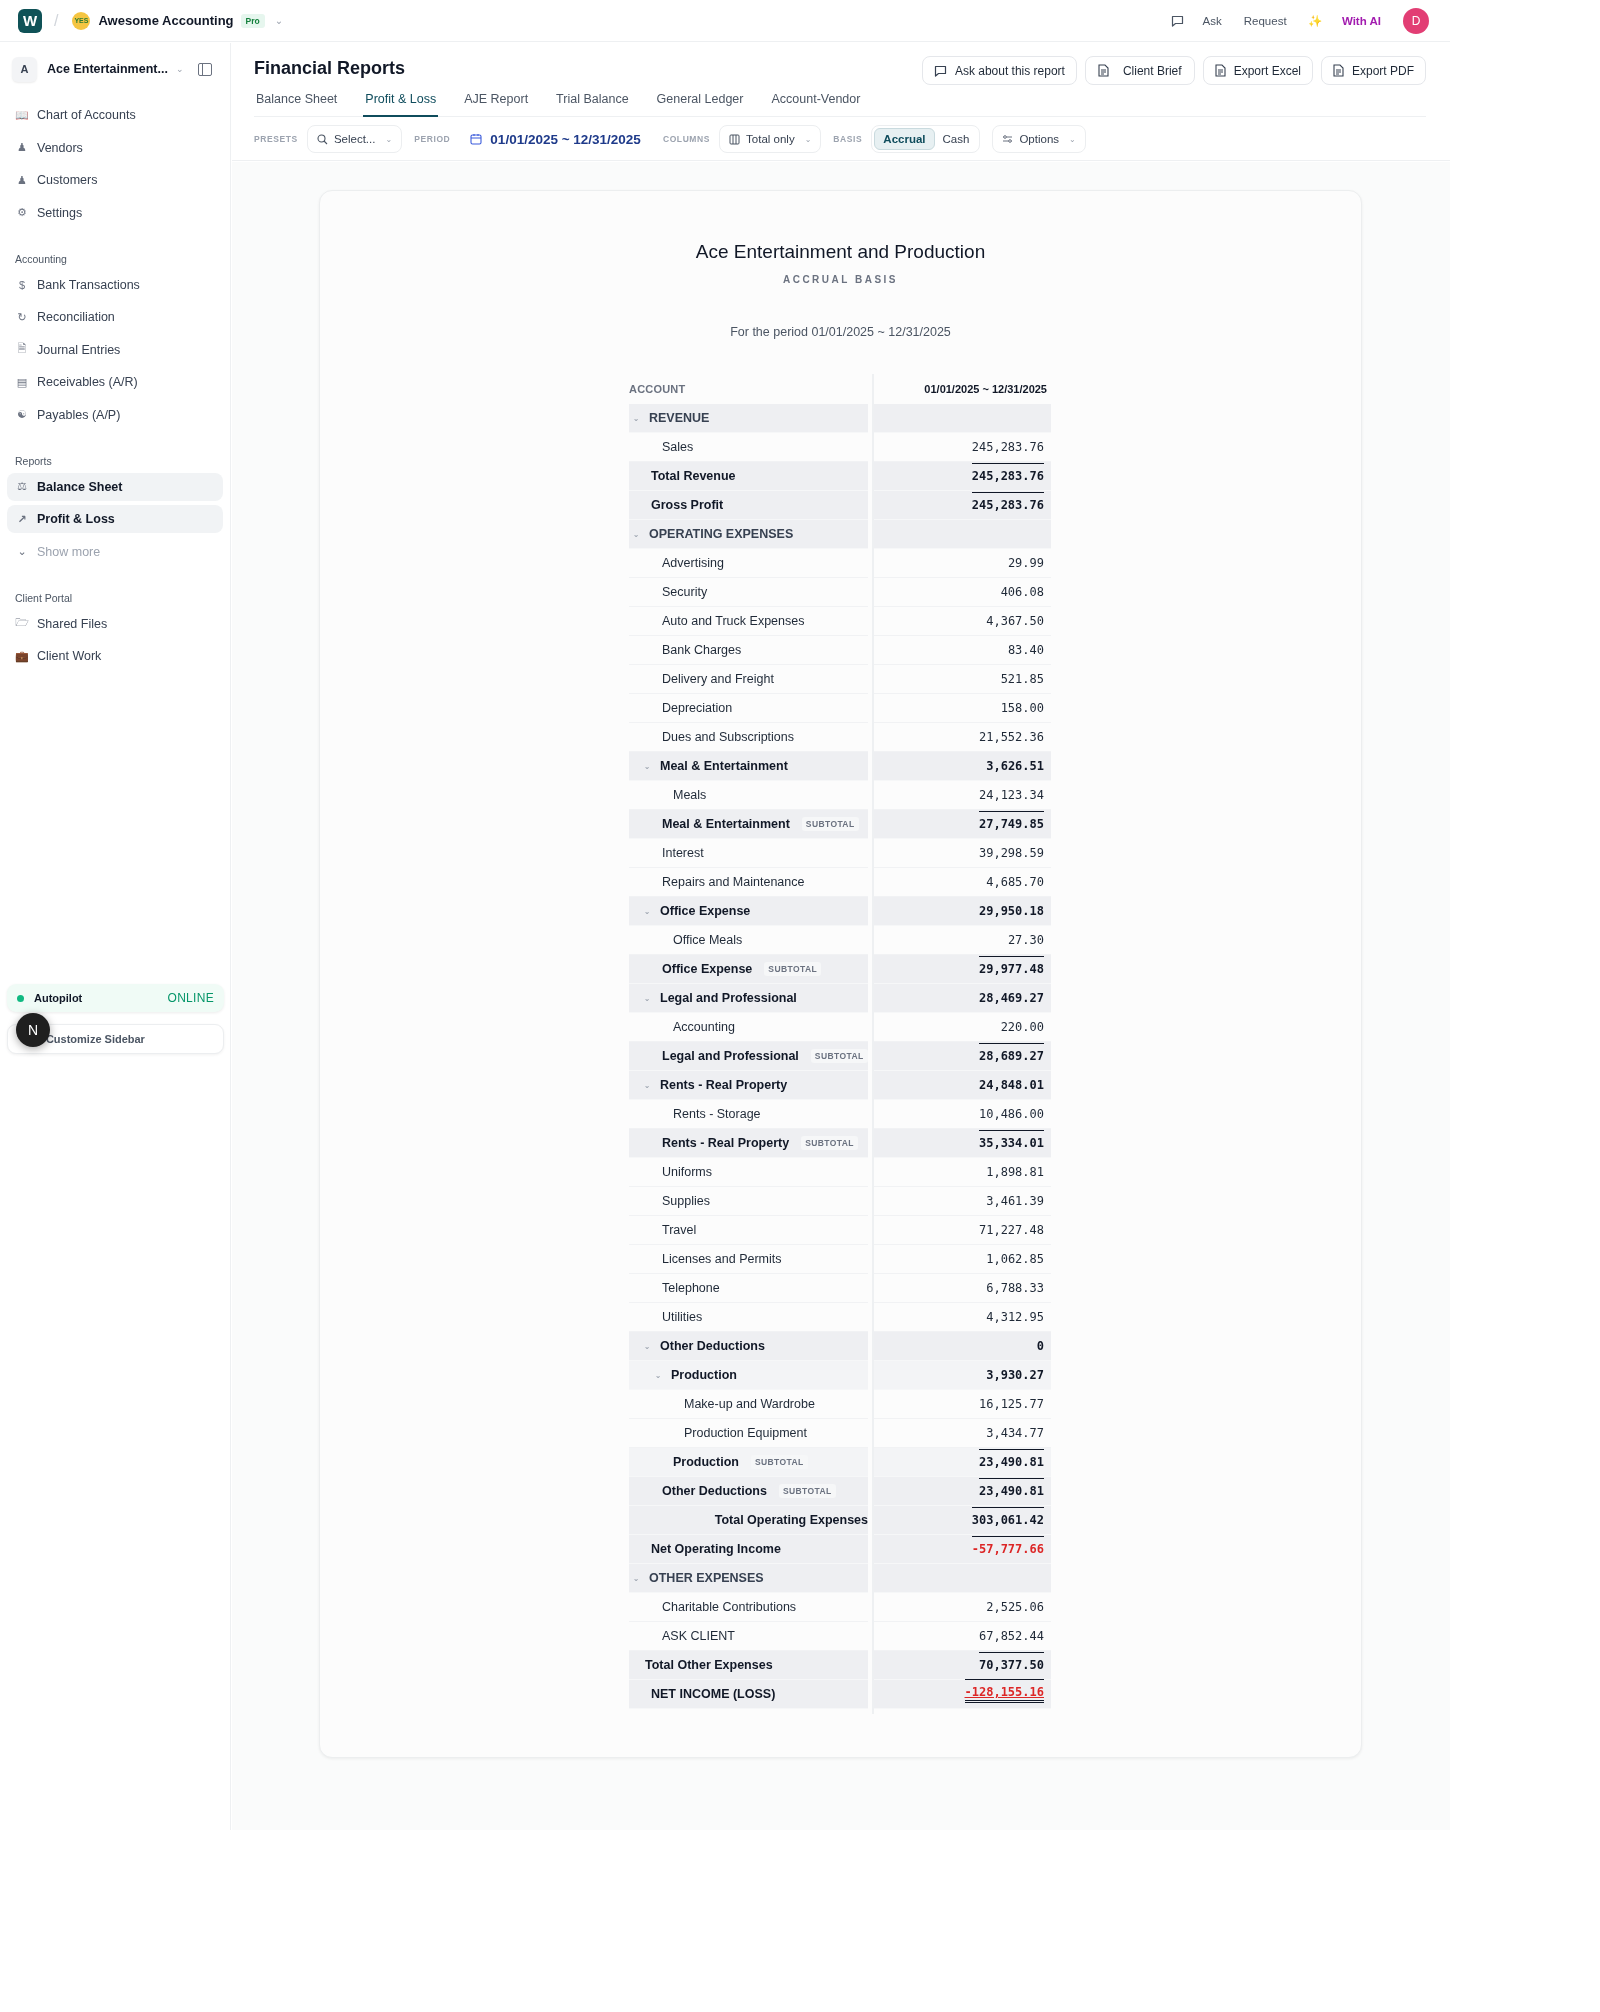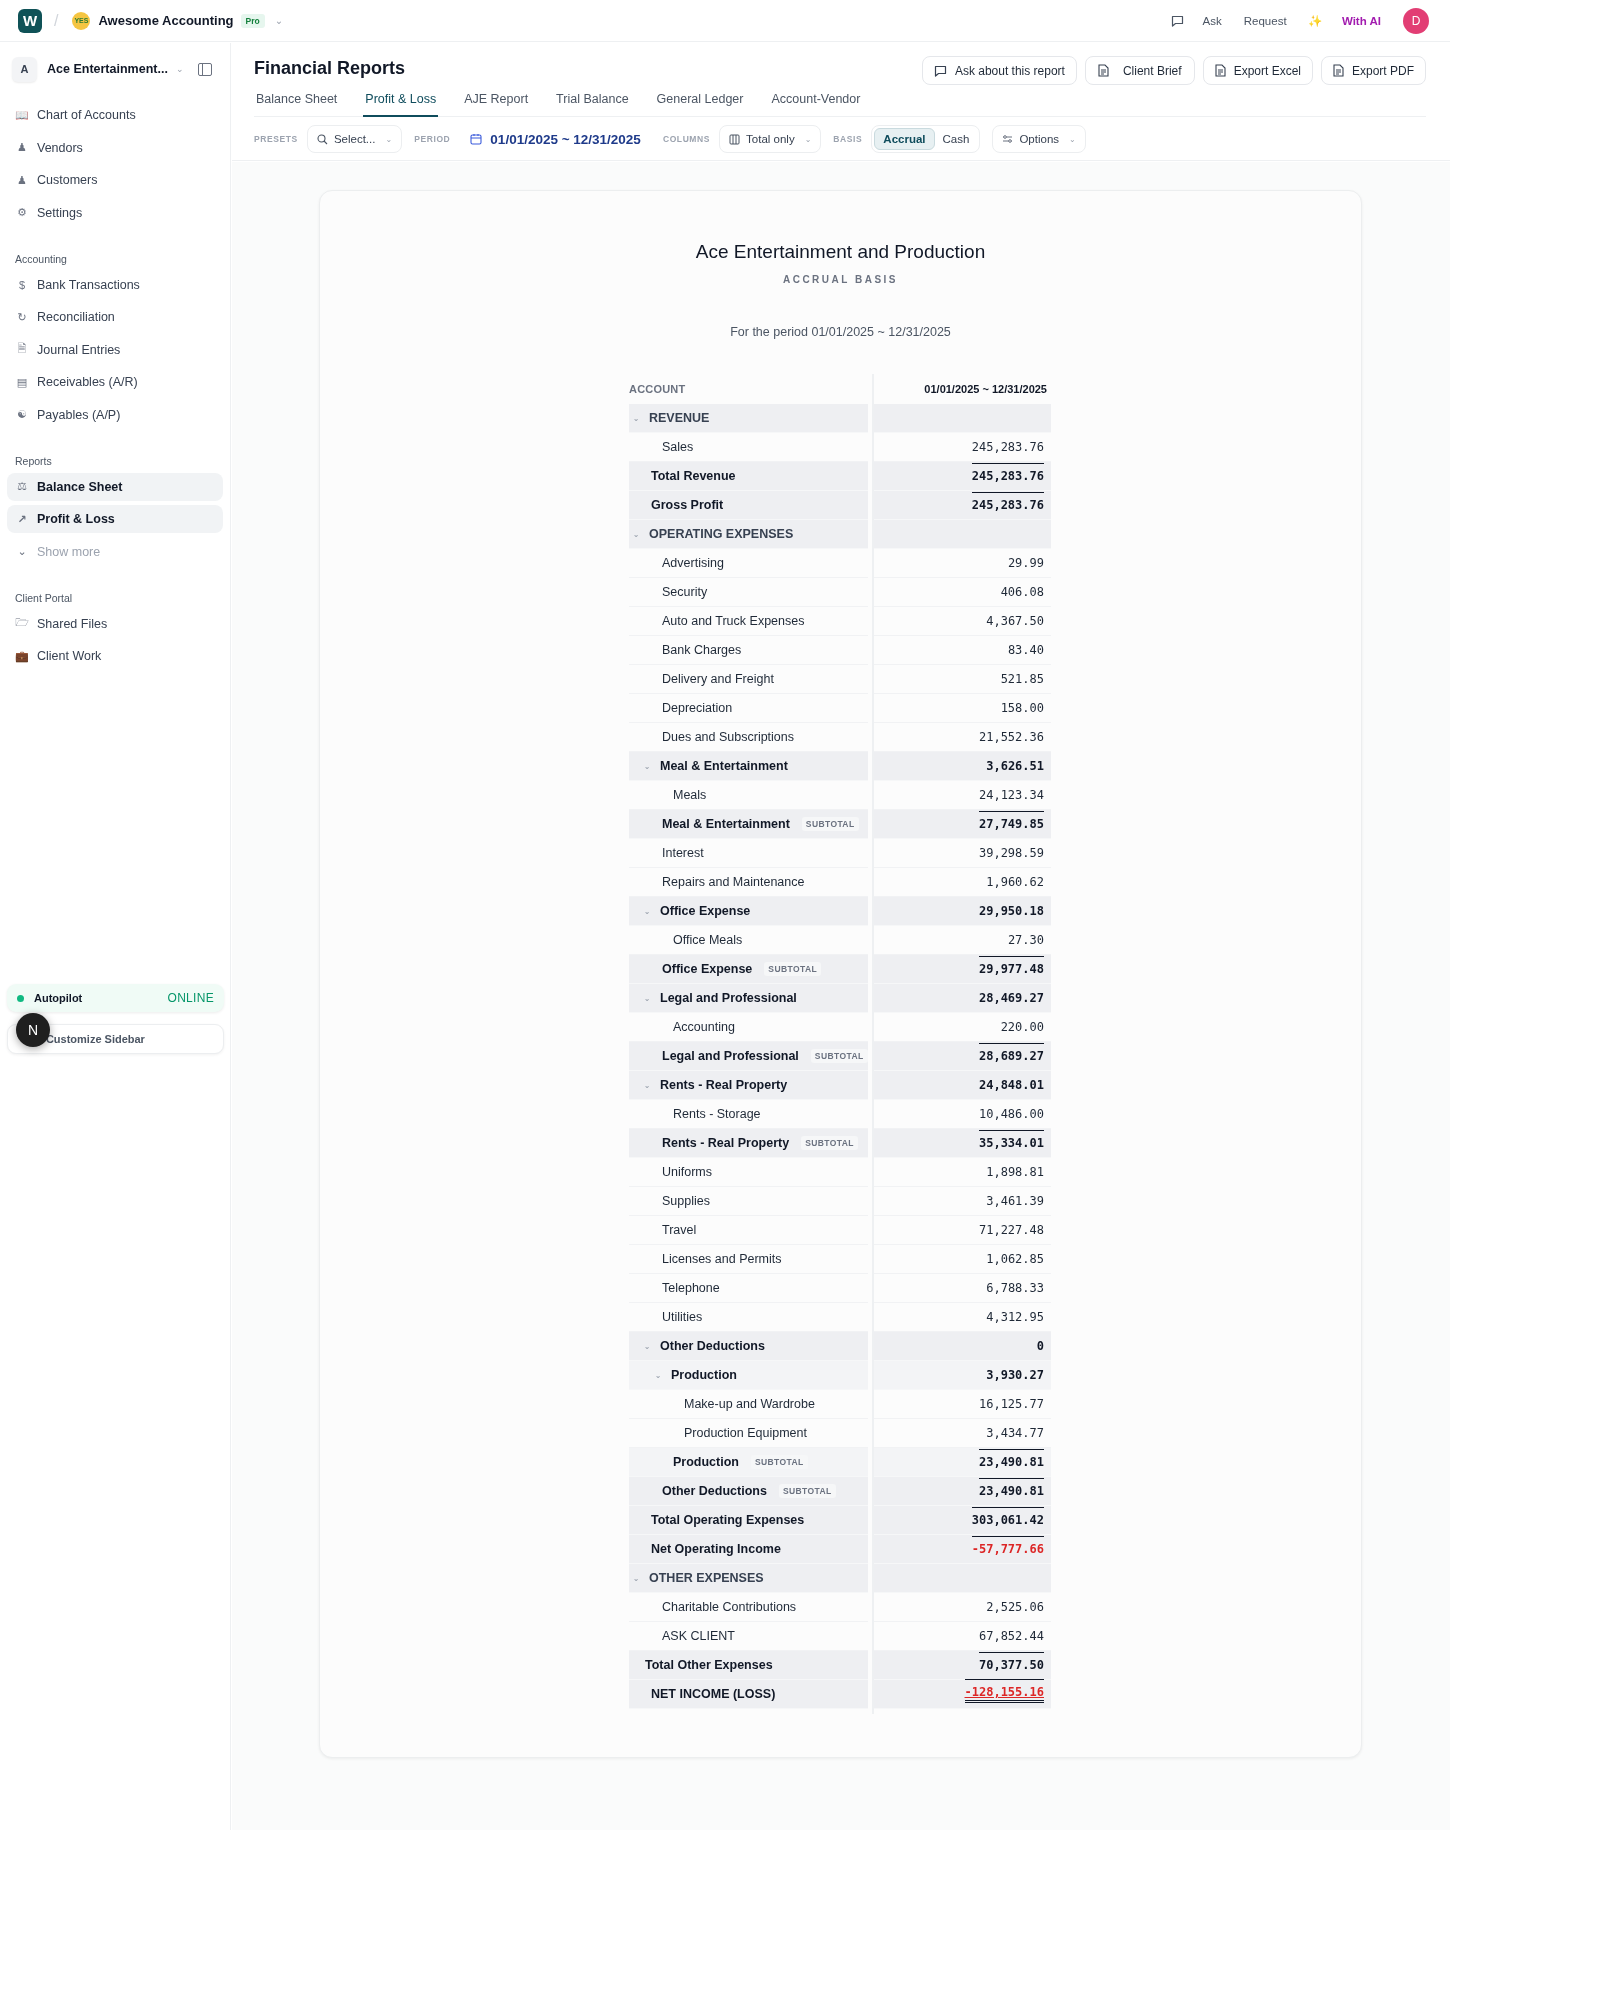--- a/index.html
+++ b/index.html
@@ -443,21 +443,21 @@
           </div>
           <div class="cell-b">
             <span class="amt">39,298.59</span>
           </div>
         </div>
       <div class="row">
           <div class="cell-a i1">
             <span>Repairs and Maintenance</span>
           </div>
           <div class="cell-b">
-            <span class="amt">1,960.62</span>
+            <span class="amt">4,685.70</span>
           </div>
         </div>
 
       <div class="row shade bold">
         <div class="cell-a ic1">
             <span class="chev-d">⌄</span>
             <span>Office Expense</span>
           </div>
         <div class="cell-b">
             <span class="amt">29,950.18</span>
@@ -631,21 +631,21 @@
         <div class="cell-a i1">
             <span>Other Deductions</span>
             <span class="sub-badge">SUBTOTAL</span>
           </div>
         <div class="cell-b">
             <span class="amt top-rule">23,490.81</span>
           </div>
       </div>
 
       <div class="row shade bold">
-        <div class="cell-a" style="padding-left:22px;">
+        <div class="cell-a" style="padding-left:22px;justify-content:flex-end;">
             <span>Total Operating Expenses</span>
           </div>
         <div class="cell-b">
             <span class="amt top-rule">303,061.42</span>
           </div>
       </div>
 
       <div class="row shade bold">
         <div class="cell-a" style="padding-left:22px;">
             <span>Net Operating Income</span>

